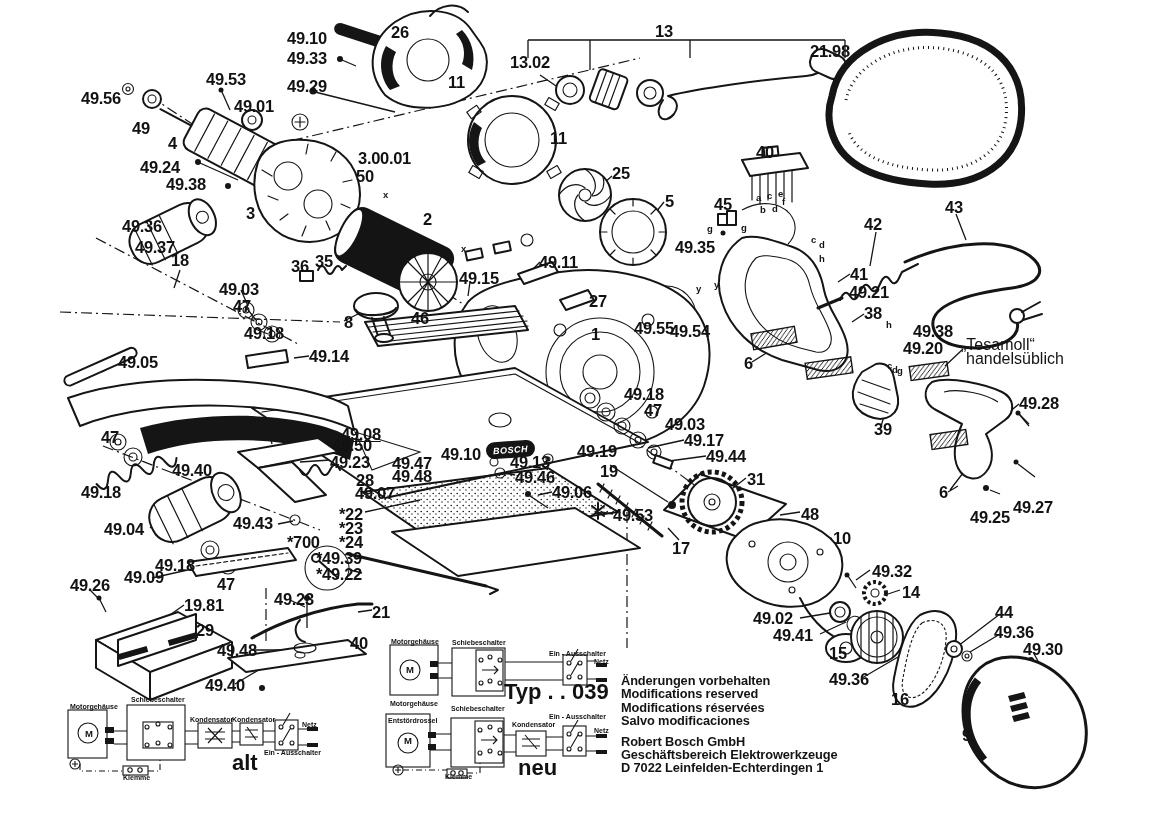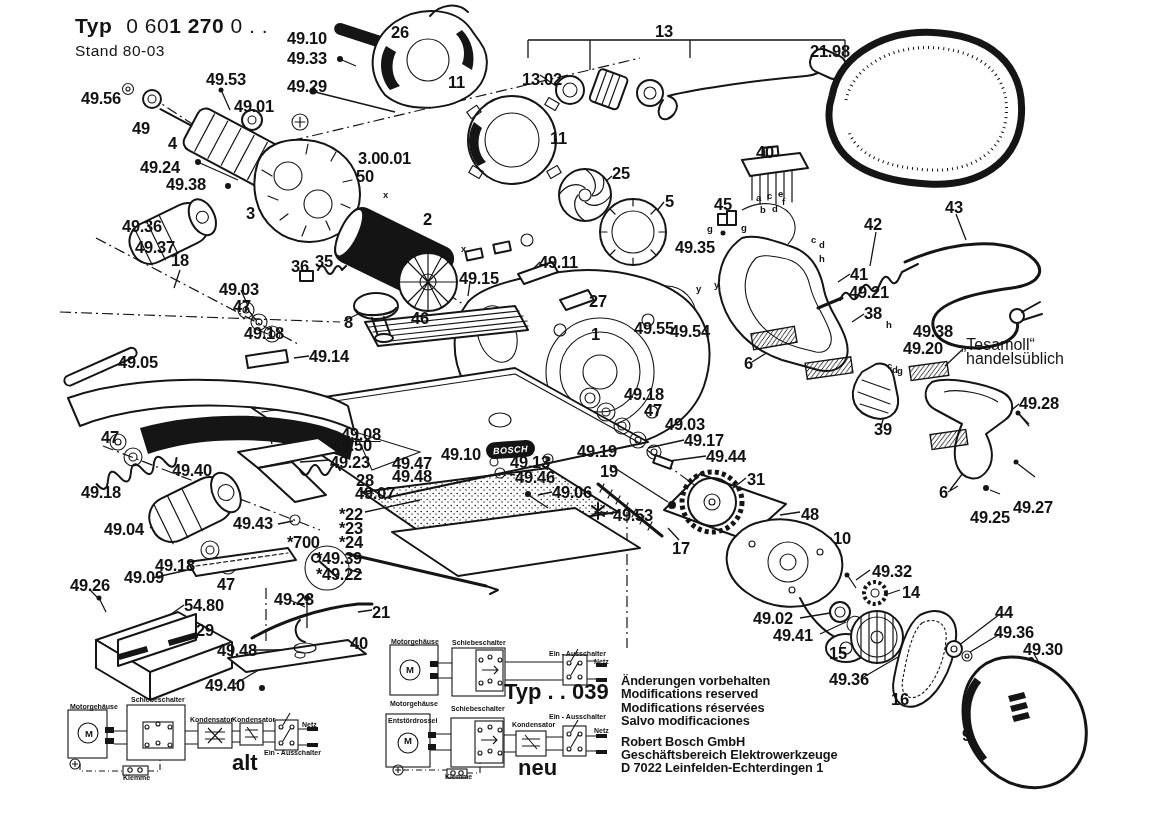--- a/index.html
+++ b/index.html
@@ -496,21 +496,21 @@
   <path class="cw" d="M403 770 H447 M467 773 H480 V763" stroke-dasharray="6 3 1 3"></path>
 </g>
 </svg>
 
 <div id="callouts">
       <span class="co md" style="left: 287px; top: 30px;">49.10</span>
       <span class="co md" style="left: 287px; top: 50px;">49.33</span>
       <span class="co md" style="left: 287px; top: 78px;">49.29</span>
       <span class="co md" style="left: 391px; top: 24px;">26</span>
       <span class="co md" style="left: 448px; top: 74px;">11</span>
-      <span class="co md" style="left: 510px; top: 71px; margin-left: 12px;">13.02</span>
+      <span class="co md" style="left: 510px; top: 54px;">13.02</span>
       <span class="co md" style="left: 655px; top: 23px;">13</span>
       <span class="co md" style="left: 810px; top: 43px;">21.98</span>
       <span class="co md" style="left: 550px; top: 130px;">11</span>
       <span class="co md" style="left: 612px; top: 165px;">25</span>
       <span class="co md" style="left: 665px; top: 193px;">5</span>
       <span class="co md" style="left: 756px; top: 144px;">40</span>
       <span class="co md" style="left: 714px; top: 196px;">45</span>
       <span class="co md" style="left: 675px; top: 239px;">49.35</span>
       <span class="co md" style="left: 864px; top: 216px;">42</span>
       <span class="co md" style="left: 945px; top: 199px;">43</span>
@@ -585,21 +585,21 @@
       <span class="co md" style="left: 339px; top: 506px;">*22</span>
       <span class="co md" style="left: 339px; top: 520px;">*23</span>
       <span class="co md" style="left: 339px; top: 534px;">*24</span>
       <span class="co md" style="left: 287px; top: 534px;">*700</span>
       <span class="co md" style="left: 316px; top: 550px;">*49.39</span>
       <span class="co md" style="left: 316px; top: 566px;">*49.22</span>
       <span class="co md" style="left: 70px; top: 577px;">49.26</span>
       <span class="co md" style="left: 124px; top: 569px;">49.09</span>
       <span class="co md" style="left: 155px; top: 557px;">49.18</span>
       <span class="co md" style="left: 217px; top: 576px;">47</span>
-      <span class="co md" style="left: 184px; top: 597px;">54.80</span>
+      <span class="co md" style="left: 184px; top: 597px;">19.81</span>
       <span class="co md" style="left: 196px; top: 622px;">29</span>
       <span class="co md" style="left: 274px; top: 591px;">49.23</span>
       <span class="co md" style="left: 372px; top: 604px;">21</span>
       <span class="co md" style="left: 350px; top: 635px;">40</span>
       <span class="co md" style="left: 217px; top: 642px;">49.48</span>
       <span class="co md" style="left: 205px; top: 677px;">49.40</span>
       <span class="co md" style="left: 872px; top: 563px;">49.32</span>
       <span class="co md" style="left: 902px; top: 584px;">14</span>
       <span class="co md" style="left: 753px; top: 610px;">49.02</span>
       <span class="co md" style="left: 773px; top: 627px;">49.41</span>
@@ -650,26 +650,20 @@
       <span class="co xs" style="left: 390px; top: 700px;">Motorgehäuse</span>
       <span class="co xs" style="left: 388px; top: 717px;">Entstördrossel</span>
       <span class="co xs" style="left: 451px; top: 705px;">Schiebeschalter</span>
       <span class="co xs" style="left: 512px; top: 721px;">Kondensator</span>
       <span class="co xs" style="left: 549px; top: 713px;">Ein - Ausschalter</span>
       <span class="co xs" style="left: 594px; top: 727px;">Netz</span>
       <span class="co xs" style="left: 445px; top: 773px;">Klemme</span>
       <span class="co letter" style="left: 404px; top: 736px;">M</span>
     </div>
 
-<div class="hdr">
-  <div class="row1">
-    <span class="typ">Typ</span><span class="numl">0 60</span><span class="numb">1 270</span><span class="numl"> 0 . .</span>
-  </div>
-  <div class="stand">Stand 80-03</div>
-</div>
 
 <div class="badge">
   <span>BOSCH</span>
 </div>
 
 <div class="footer">
   <div>Änderungen vorbehalten</div>
   <div>Modifications reserved</div>
   <div>Modifications réservées</div>
   <div>Salvo modificaciones</div>

